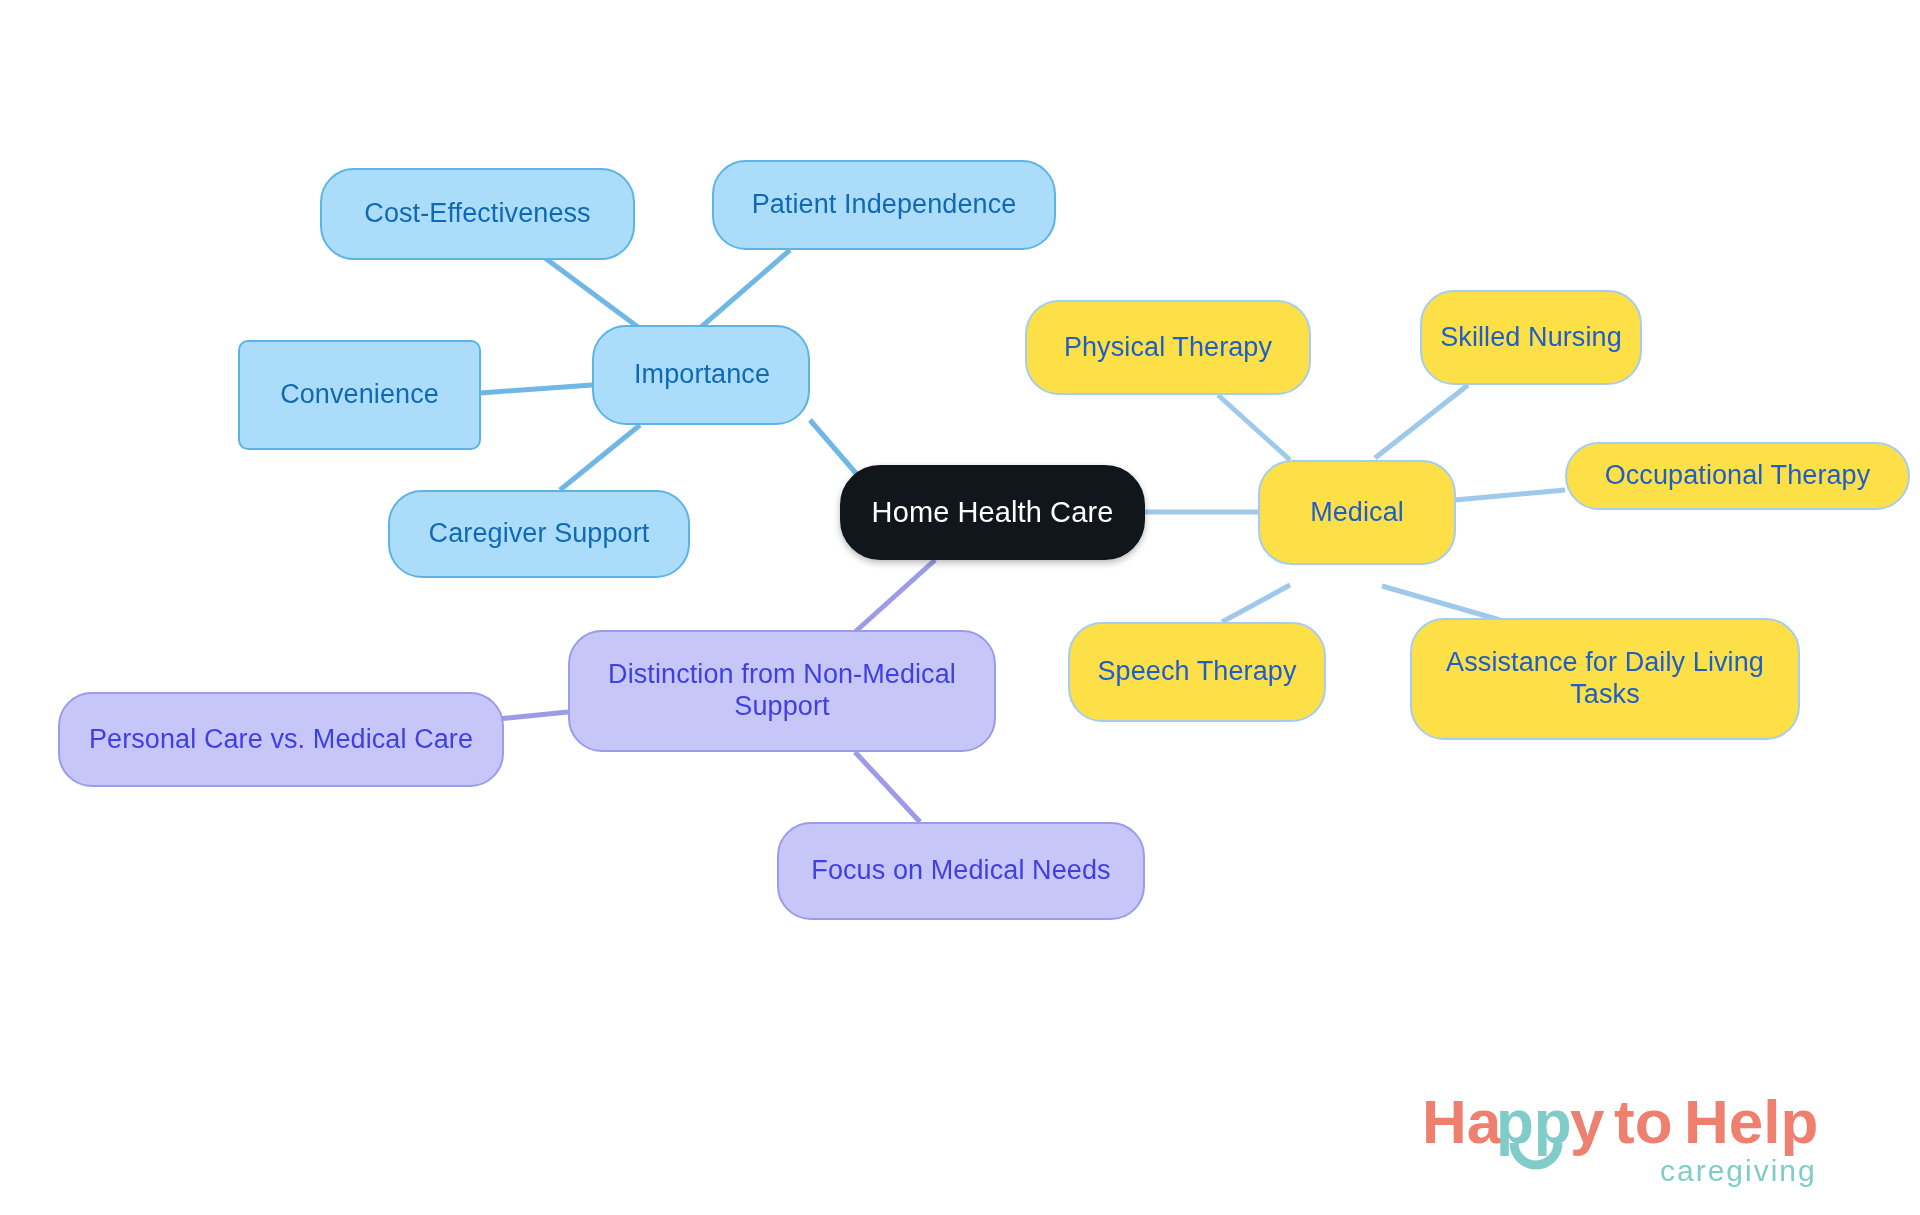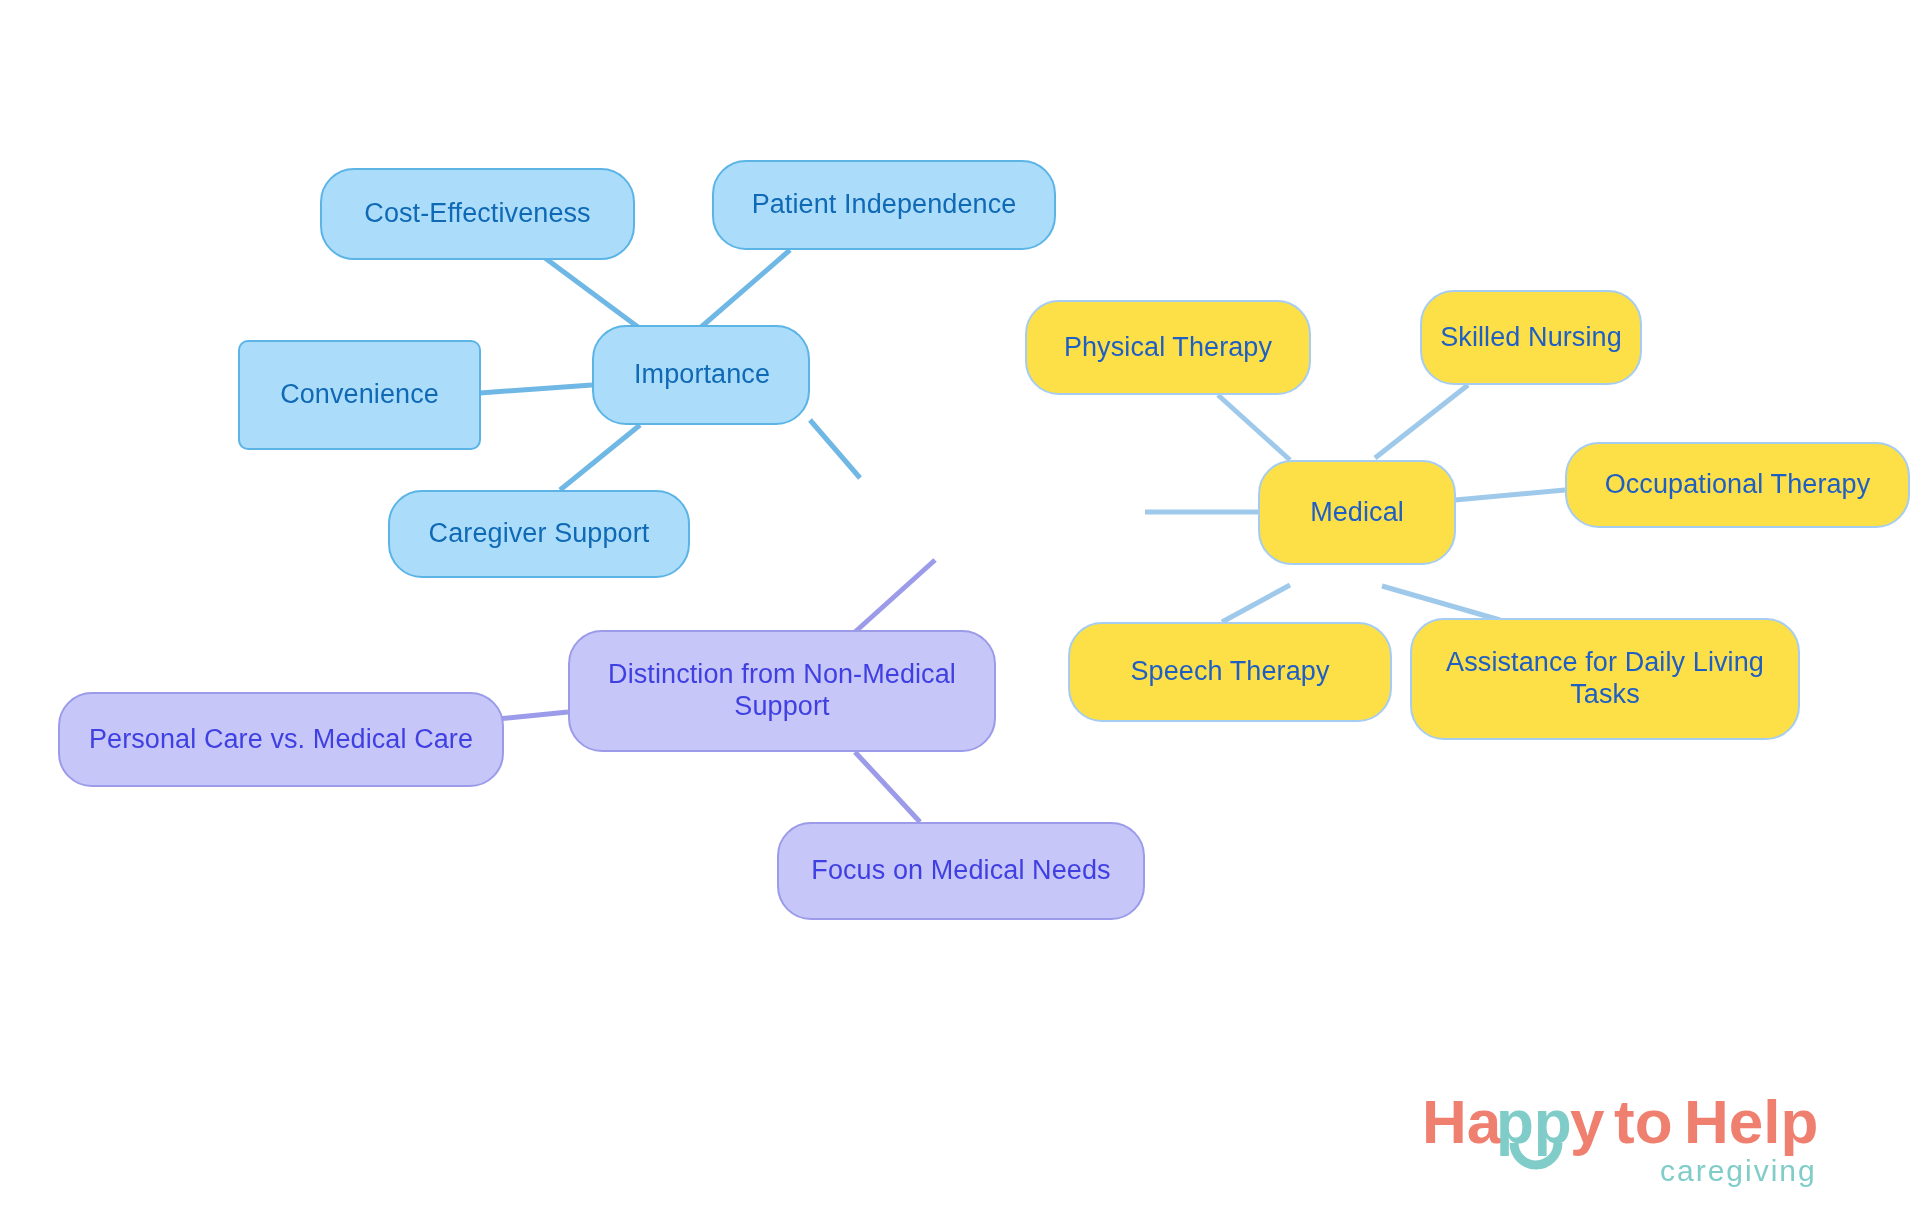--- a/index.html
+++ b/index.html
@@ -106,20 +106,23 @@
     <line x1="1455" y1="500" x2="1565" y2="490" stroke="#9fc9ea" stroke-width="5"></line>
     <line x1="1290" y1="585" x2="1222" y2="622" stroke="#9fc9ea" stroke-width="5"></line>
     <line x1="1382" y1="586" x2="1500" y2="620" stroke="#9fc9ea" stroke-width="5"></line>
 
     <line x1="935" y1="560" x2="855" y2="632" stroke="#9b9bea" stroke-width="5"></line>
 
     <line x1="568" y1="712" x2="468" y2="722" stroke="#9b9bea" stroke-width="5"></line>
     <line x1="855" y1="752" x2="920" y2="822" stroke="#9b9bea" stroke-width="5"></line>
   </svg>
 
+  <div class="node n-root" style="left:840px; top:465px; width:305px; height:95px;">
+    <span class="node-label">Home Health Care</span>
+  </div>
 
   <div class="node n-blue" style="left:592px; top:325px; width:218px; height:100px;padding-left:16px;">
     <span class="node-label">Importance</span>
   </div>
 
   <div class="node n-blue" style="left:320px; top:168px; width:315px; height:92px;">
     <span class="node-label">Cost-Effectiveness</span>
   </div>
 
   <div class="node n-blue" style="left:712px; top:160px; width:344px; height:90px;">
@@ -139,25 +142,25 @@
   </div>
 
   <div class="node n-paleblue" style="left:1025px; top:300px; width:286px; height:95px;">
     <span class="node-label">Physical Therapy</span>
   </div>
 
   <div class="node n-paleblue" style="left:1420px; top:290px; width:222px; height:95px;">
     <span class="node-label">Skilled Nursing</span>
   </div>
 
-  <div class="node n-paleblue" style="left:1565px; top:442px; width:345px; height:86px;">
+  <div class="node n-paleblue" style="left:1565px; top:442px; width:345px; height:68px;">
     <span class="node-label">Occupational Therapy</span>
   </div>
 
-  <div class="node n-paleblue" style="left:1068px; top:622px; width:324px; height:100px;">
+  <div class="node n-paleblue" style="left:1068px; top:622px; width:258px; height:100px;">
     <span class="node-label">Speech Therapy</span>
   </div>
 
   <div class="node n-paleblue" style="left:1410px; top:618px; width:390px; height:122px;">
     <span class="node-label">Assistance for Daily Living
 Tasks</span>
   </div>
 
   <div class="node n-purple" style="left:568px; top:630px; width:428px; height:122px;">
     <span class="node-label">Distinction from Non-Medical

